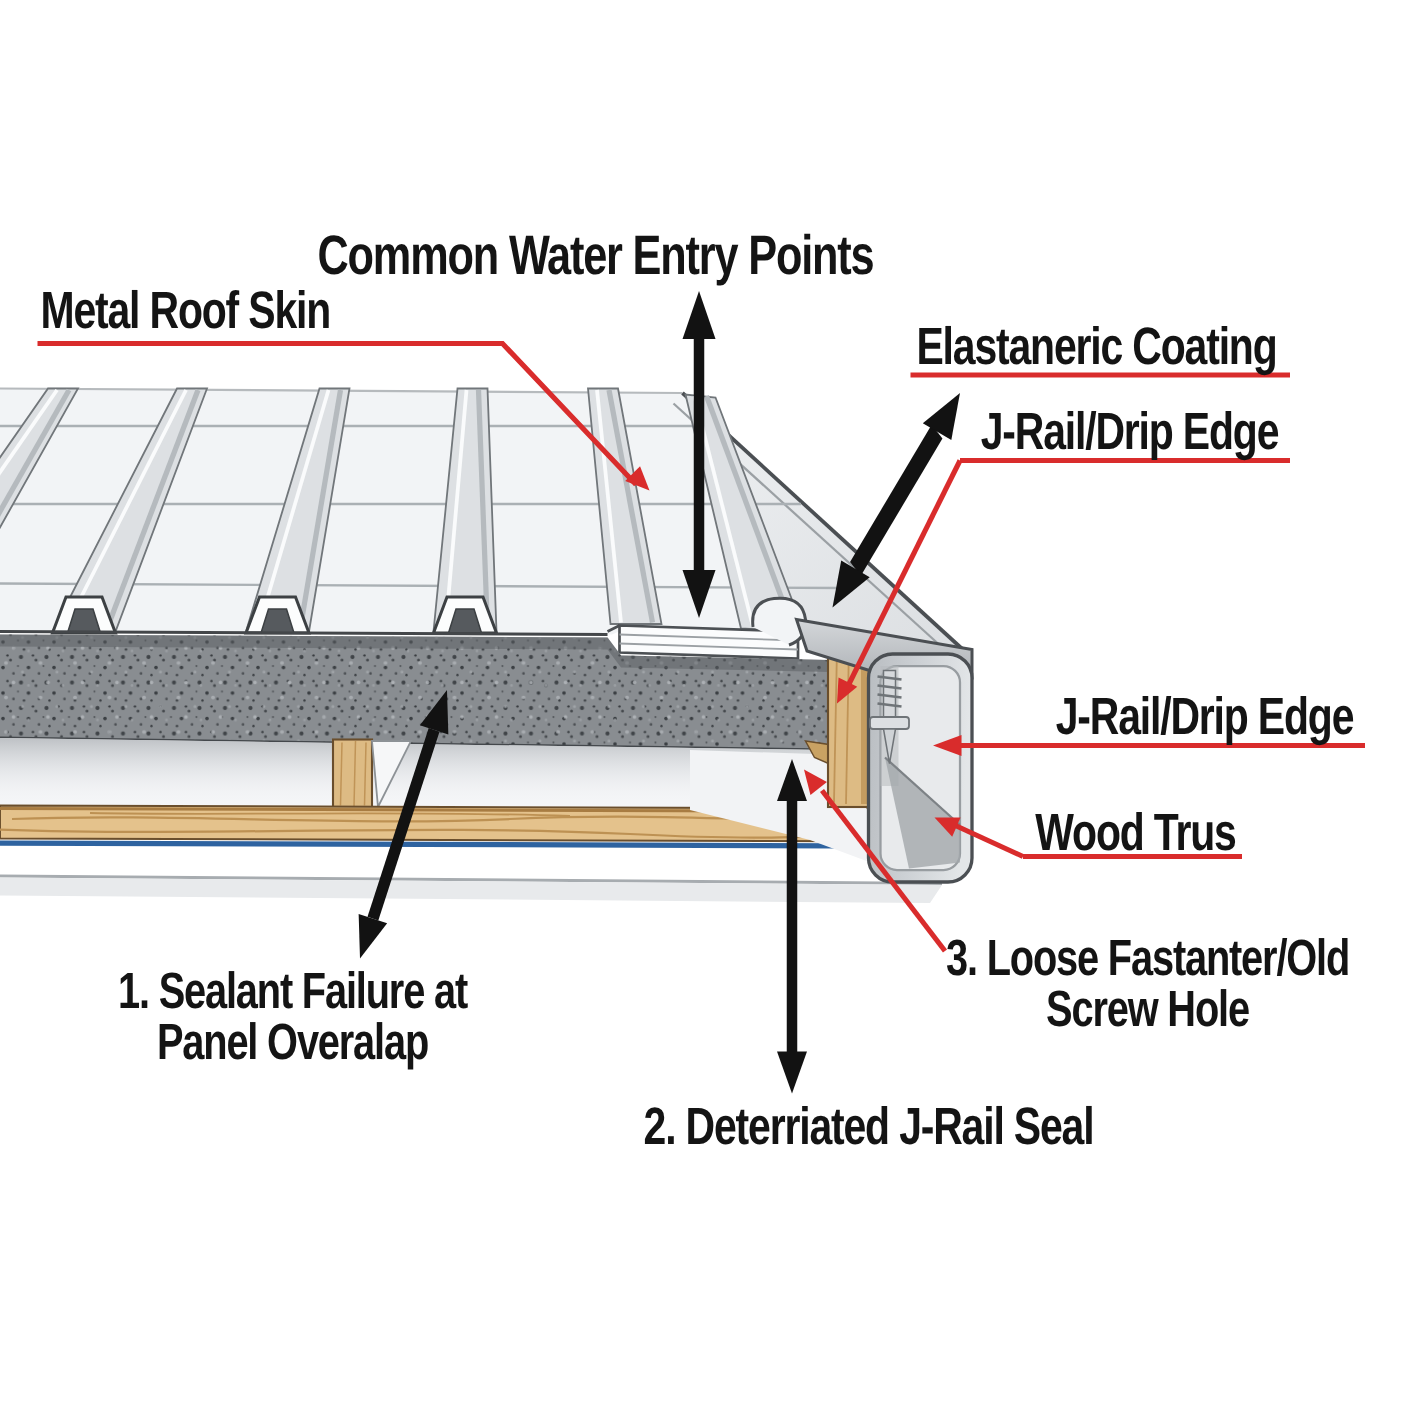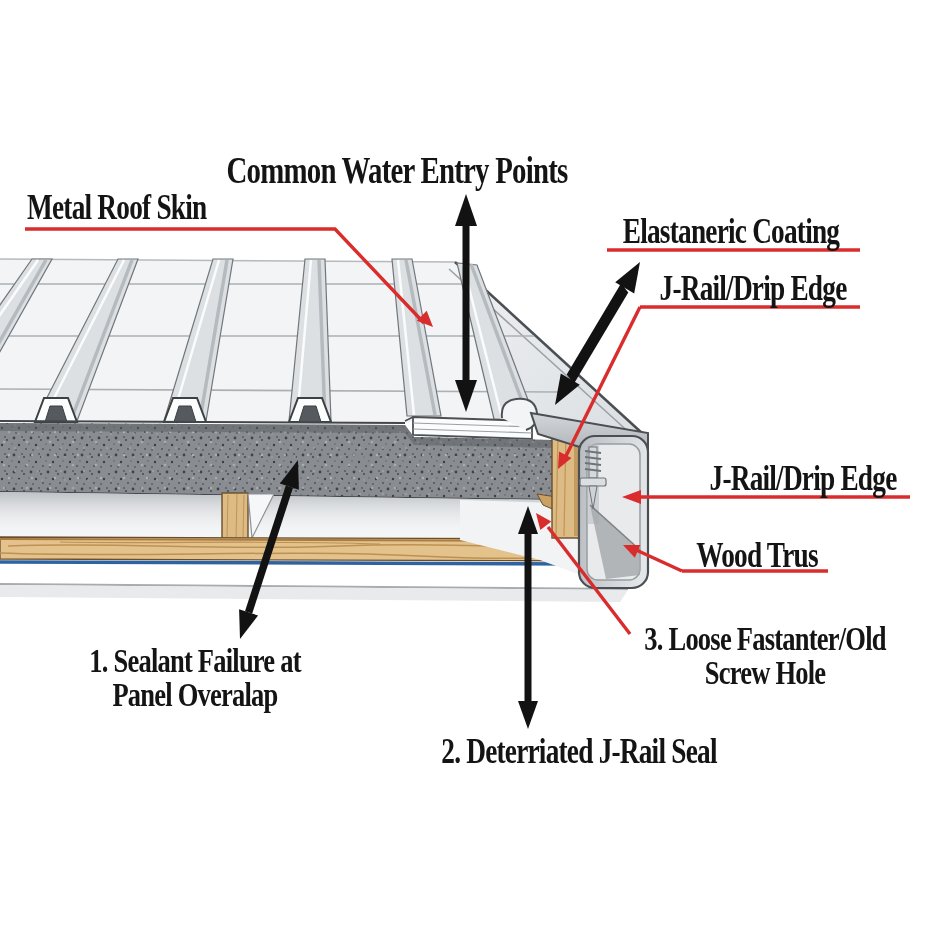--- a/index.html
+++ b/index.html
@@ -1,18 +1,18 @@
 <!DOCTYPE html>
 <html style="--label-text: #141414; --leader-red: #d92c2c; --arrow-black: #121212; --panel-white: #f2f4f6; --panel-shadow: #b5babe; --insulation-gray: #898d91; --wood-tan: #ddbb84; --plank-tan: #e4c28c; --membrane-blue: #2e63a0; --rail-gray: #cdd1d5; --outline-dark: #4b4f53;"><head>
 <meta charset="utf-8">
 <style>
   html,body{margin:0;padding:0;background:#fff;}
   .stage{
     position:relative;width:924px;height:950px;background:#ffffff;overflow:hidden;
-    font-family:Liberation Serif, serif;
+    font-family:Liberation Sans, sans-serif;
   }
   .diagram-svg{position:absolute;left:0;top:0;z-index:1;}
   .lbl{
     position:absolute;z-index:3;font-weight:bold;color:var(--label-text,#141414);
     letter-spacing:-1px;white-space:nowrap;line-height:1.0;
   }
   .lbl.center{transform:translate(-50%,-50%) scaleX(0.78);}
   .lbl.leftanchor{transform:translateY(-50%) scaleX(0.78);transform-origin:left center;}
   .lbl .line{display:block;text-align:center;}
   .fs37{font-size:37px;}

